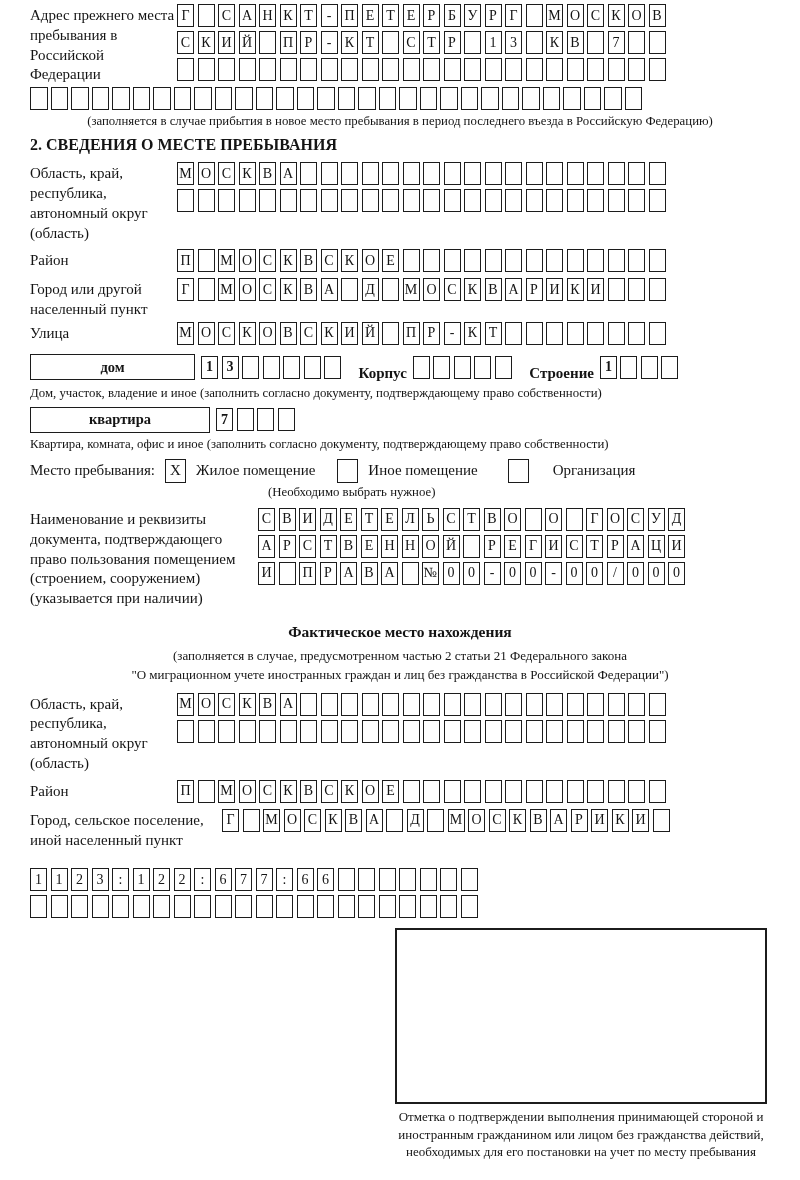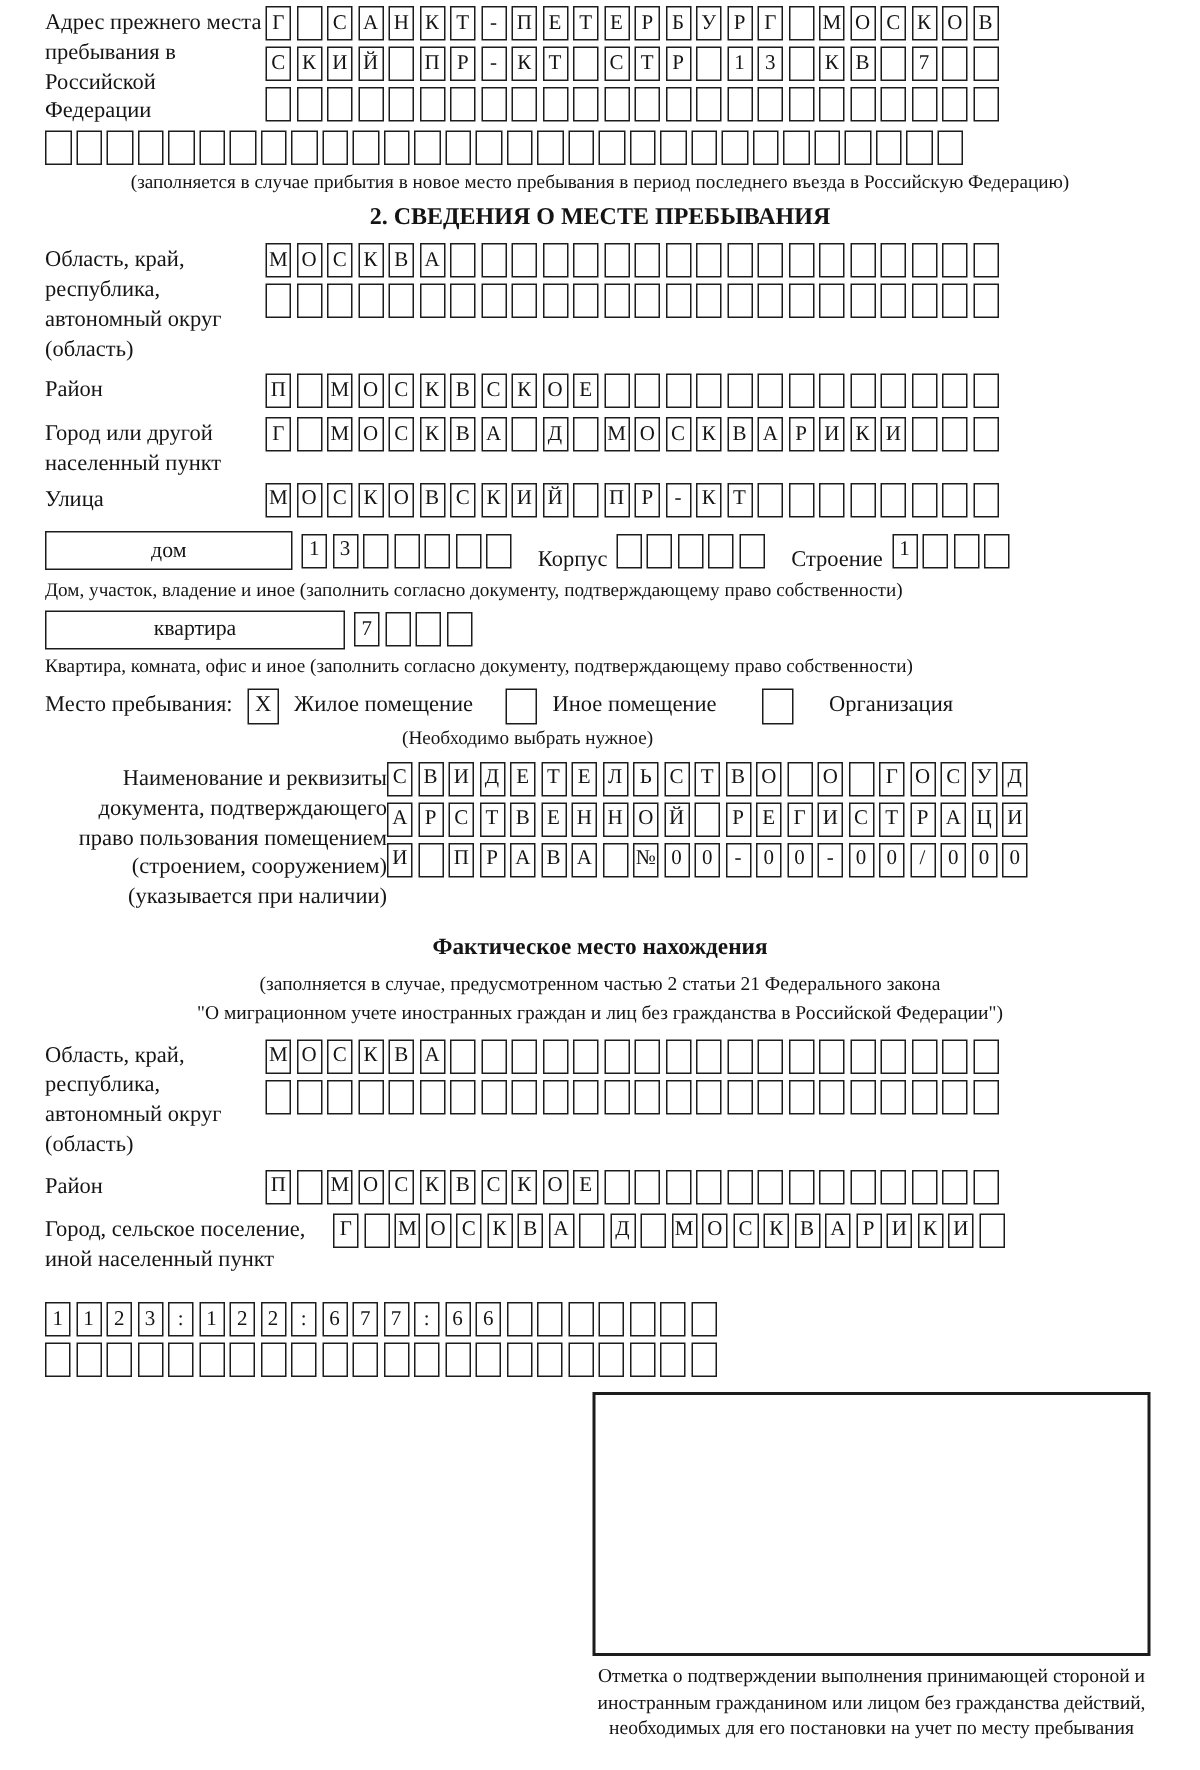--- a/index.html
+++ b/index.html
@@ -8,46 +8,46 @@
     width: 800px; height: 1180px; overflow: hidden;
     background: #ffffff; color: #141414;
     font-family: "Liberation Serif", "DejaVu Serif", serif;
   }
   .page { padding: 4px 0 0 30px; width: 770px; }
 
   .header-note { text-align: right; font-size: 15px; padding: 16px 28px 12px 0; }
 
   .frow { display: flex; align-items: flex-start; margin-bottom: 2px; }
   .flabel { width: 147px; flex: none; font-size: 15px; line-height: 1.32; padding-top: 2px; }
-  .flabel-doc { width: 228px; text-align: right; }
+  .flabel-doc { width: 228px; }
   .flabel-k { width: 192px; }
   .boxes-col { flex: 1; }
 
   .box-row { display: flex; margin-bottom: 4px; }
   .box-row.inline { display: inline-flex; vertical-align: middle; margin-bottom: 0; }
   .cbox {
     width: 17px; height: 23px; flex: none;
     border: 1.5px solid #1c1c1c; margin-right: 3.5px;
     display: flex; align-items: center; justify-content: center;
     font-size: 14px; line-height: 1;
   }
   .row-wide .cbox { width: 17.5px; margin-right: 3px; }
 
   .cap { font-size: 12.8px; line-height: 1.25; margin: 1px 0 5px; }
   .cap.center { text-align: center; }
 
-  .h-sect { text-align: center; font-weight: bold; font-size: 16px; margin: 6px 0 8px; }
+  .h-sect { font-weight: bold; font-size: 16px; margin: 6px 0 8px; }
   .h-sub  { text-align: center; font-weight: bold; font-size: 15.5px; margin: 14px 0 6px; }
 
   .wide-box {
     border: 1.5px solid #1c1c1c; height: 26px;
     display: inline-flex; align-items: center; justify-content: center;
     font-size: 14.5px; vertical-align: middle; flex: none;
   }
-  .house-line { display: flex; align-items: center; margin: 4px 0 4px 0; }
+  .house-line { display: flex; align-items: center; margin: 4px 0 4px 0; font-weight: bold; }
   .inline-label { font-size: 15px; margin: 12px 6px 0 14px; }
 
   .stay-line { display: flex; align-items: center; margin: 6px 0 2px; font-size: 15px; }
   .checkbox {
     width: 21px; height: 24px; border: 1.5px solid #1c1c1c; flex: none;
     display: inline-flex; align-items: center; justify-content: center;
     font-size: 15px; margin: 0 10px;
   }
   .stay-hint { font-size: 12.8px; margin: 0 0 8px 238px; }
 
@@ -361,21 +361,21 @@
     <span class="box-row inline">
         <span class="cbox">1</span>
         <span class="cbox"></span>
         <span class="cbox"></span>
         <span class="cbox"></span>
       </span>
   </div>
   <div class="cap">Дом, участок, владение и иное (заполнить согласно документу, подтверждающему право собственности)</div>
 
   <div class="house-line">
-    <span class="wide-box" style="width:200px">квартира</span>
+    <span class="wide-box" style="width:180px">квартира</span>
     <span class="box-row inline" style="margin-left:6px">
         <span class="cbox">7</span>
         <span class="cbox"></span>
         <span class="cbox"></span>
         <span class="cbox"></span>
       </span>
   </div>
   <div class="cap">Квартира, комната, офис и иное (заполнить согласно документу, подтверждающему право собственности)</div>
 
   <div class="stay-line">

